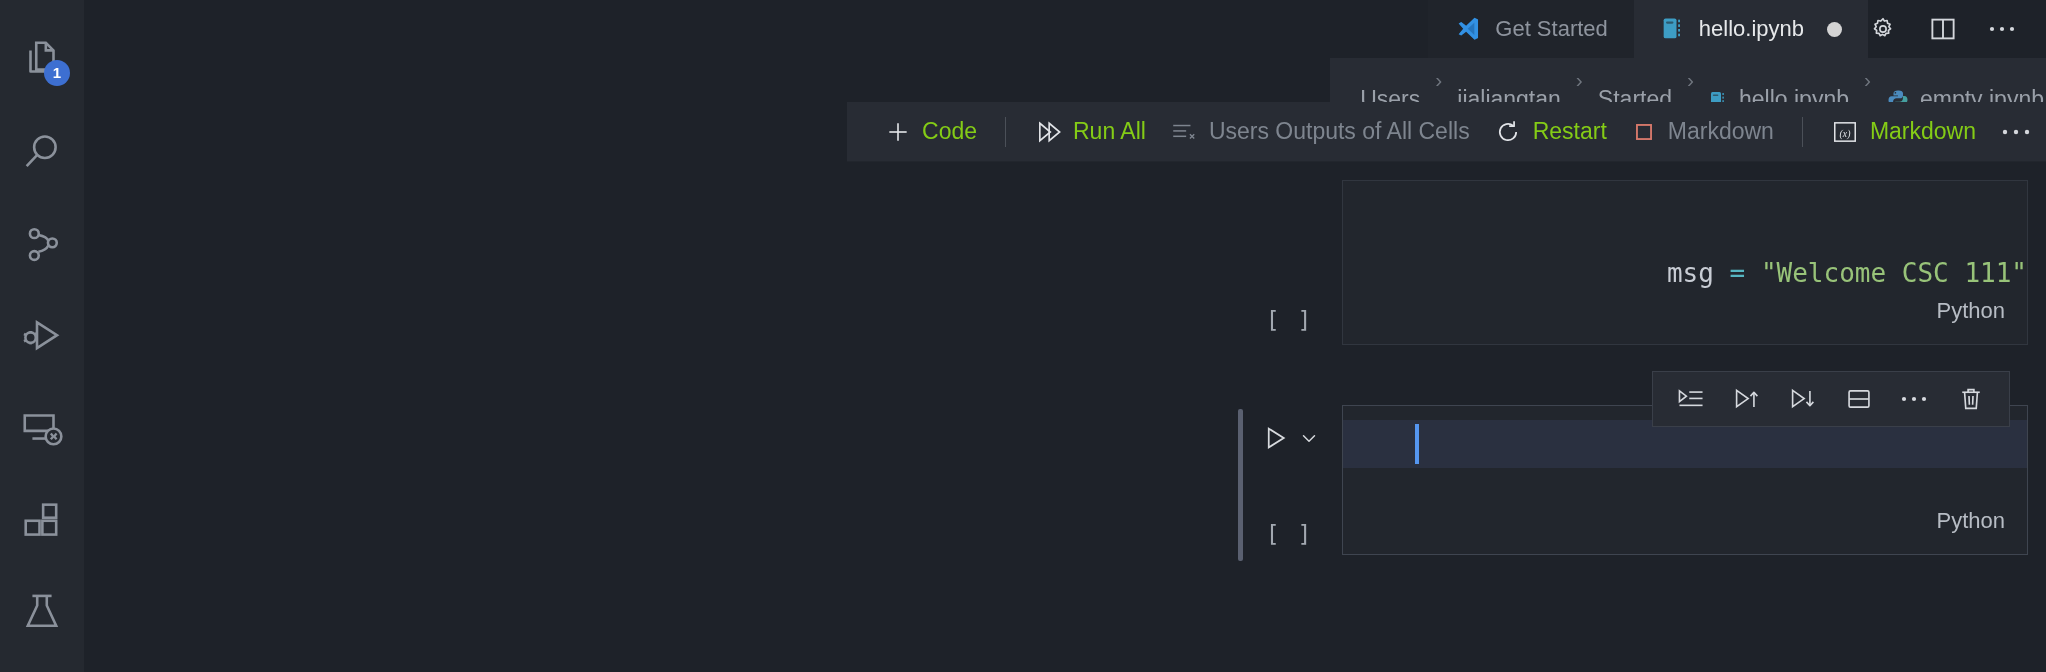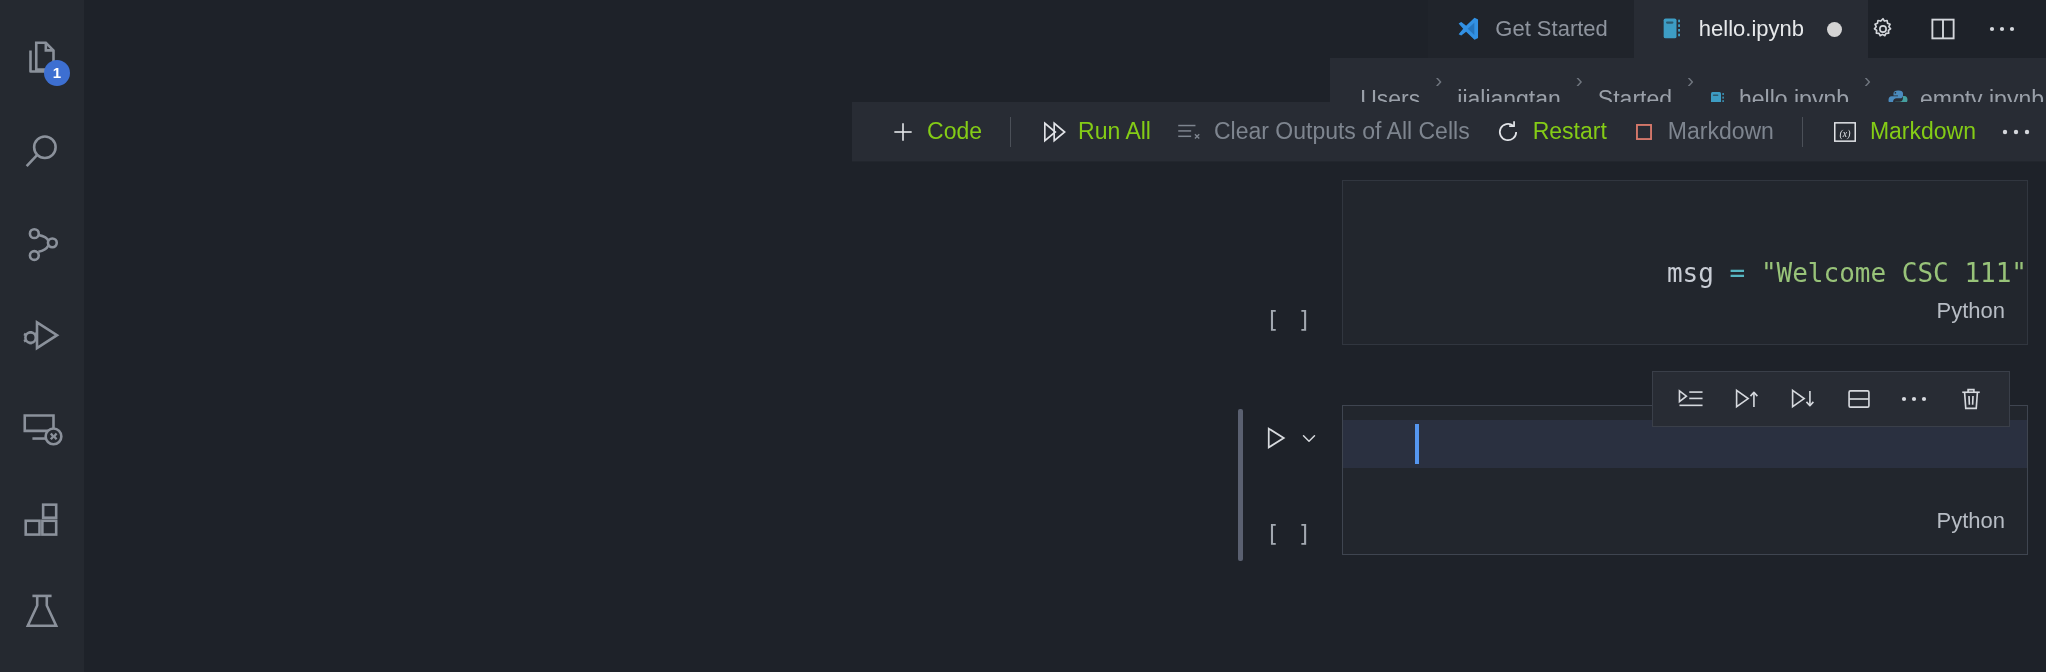--- a/index.html
+++ b/index.html
@@ -324,21 +324,21 @@
         <span>Run All</span>
       </div>
 
       <div class="tool-btn dim">
         <svg width="28" height="26" viewBox="0 0 26 24" fill="none" stroke="#7e858f" stroke-width="1.4">
           <line x1="3" y1="6" x2="19" y2="6"></line>
             <line x1="3" y1="11" x2="15" y2="11"></line>
             <line x1="3" y1="16" x2="15" y2="16"></line>
           <path d="M18.5 14l4 4M22.5 14l-4 4" stroke-width="1.3"></path>
         </svg>
-        <span>Clear Outputs of All Cells</span>
+        <span>Users Outputs of All Cells</span>
       </div>
 
       <div class="tool-btn">
         <svg width="28" height="28" viewBox="0 0 24 24" fill="none" stroke="#e2e4e8" stroke-width="1.5">
           <path d="M19 12a7 7 0 1 1-2.6-5.4"></path>
             <path d="M17.2 2.8v4.2h-4.2" stroke-linejoin="round"></path>
         </svg>
         <span>Restart</span>
       </div>
 

